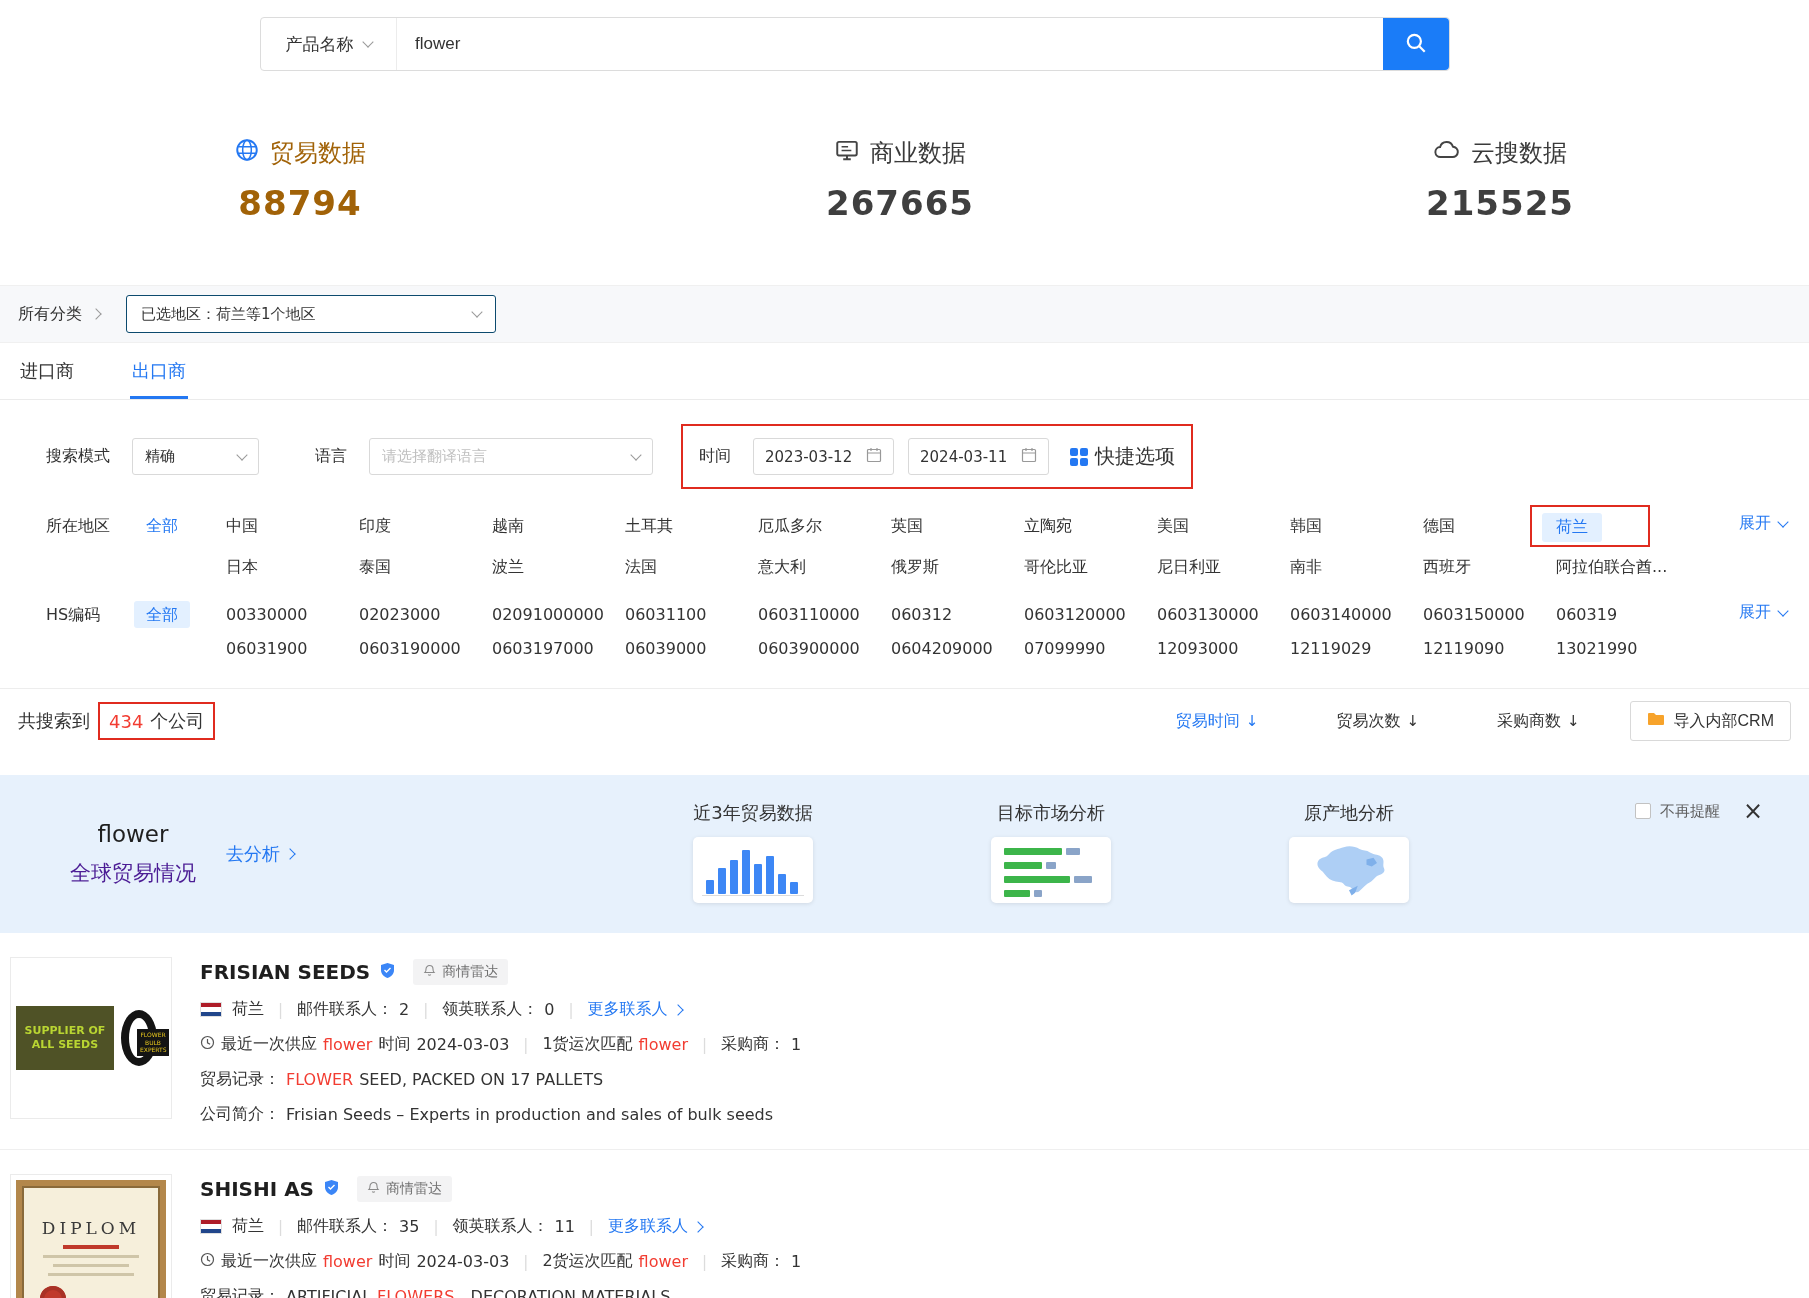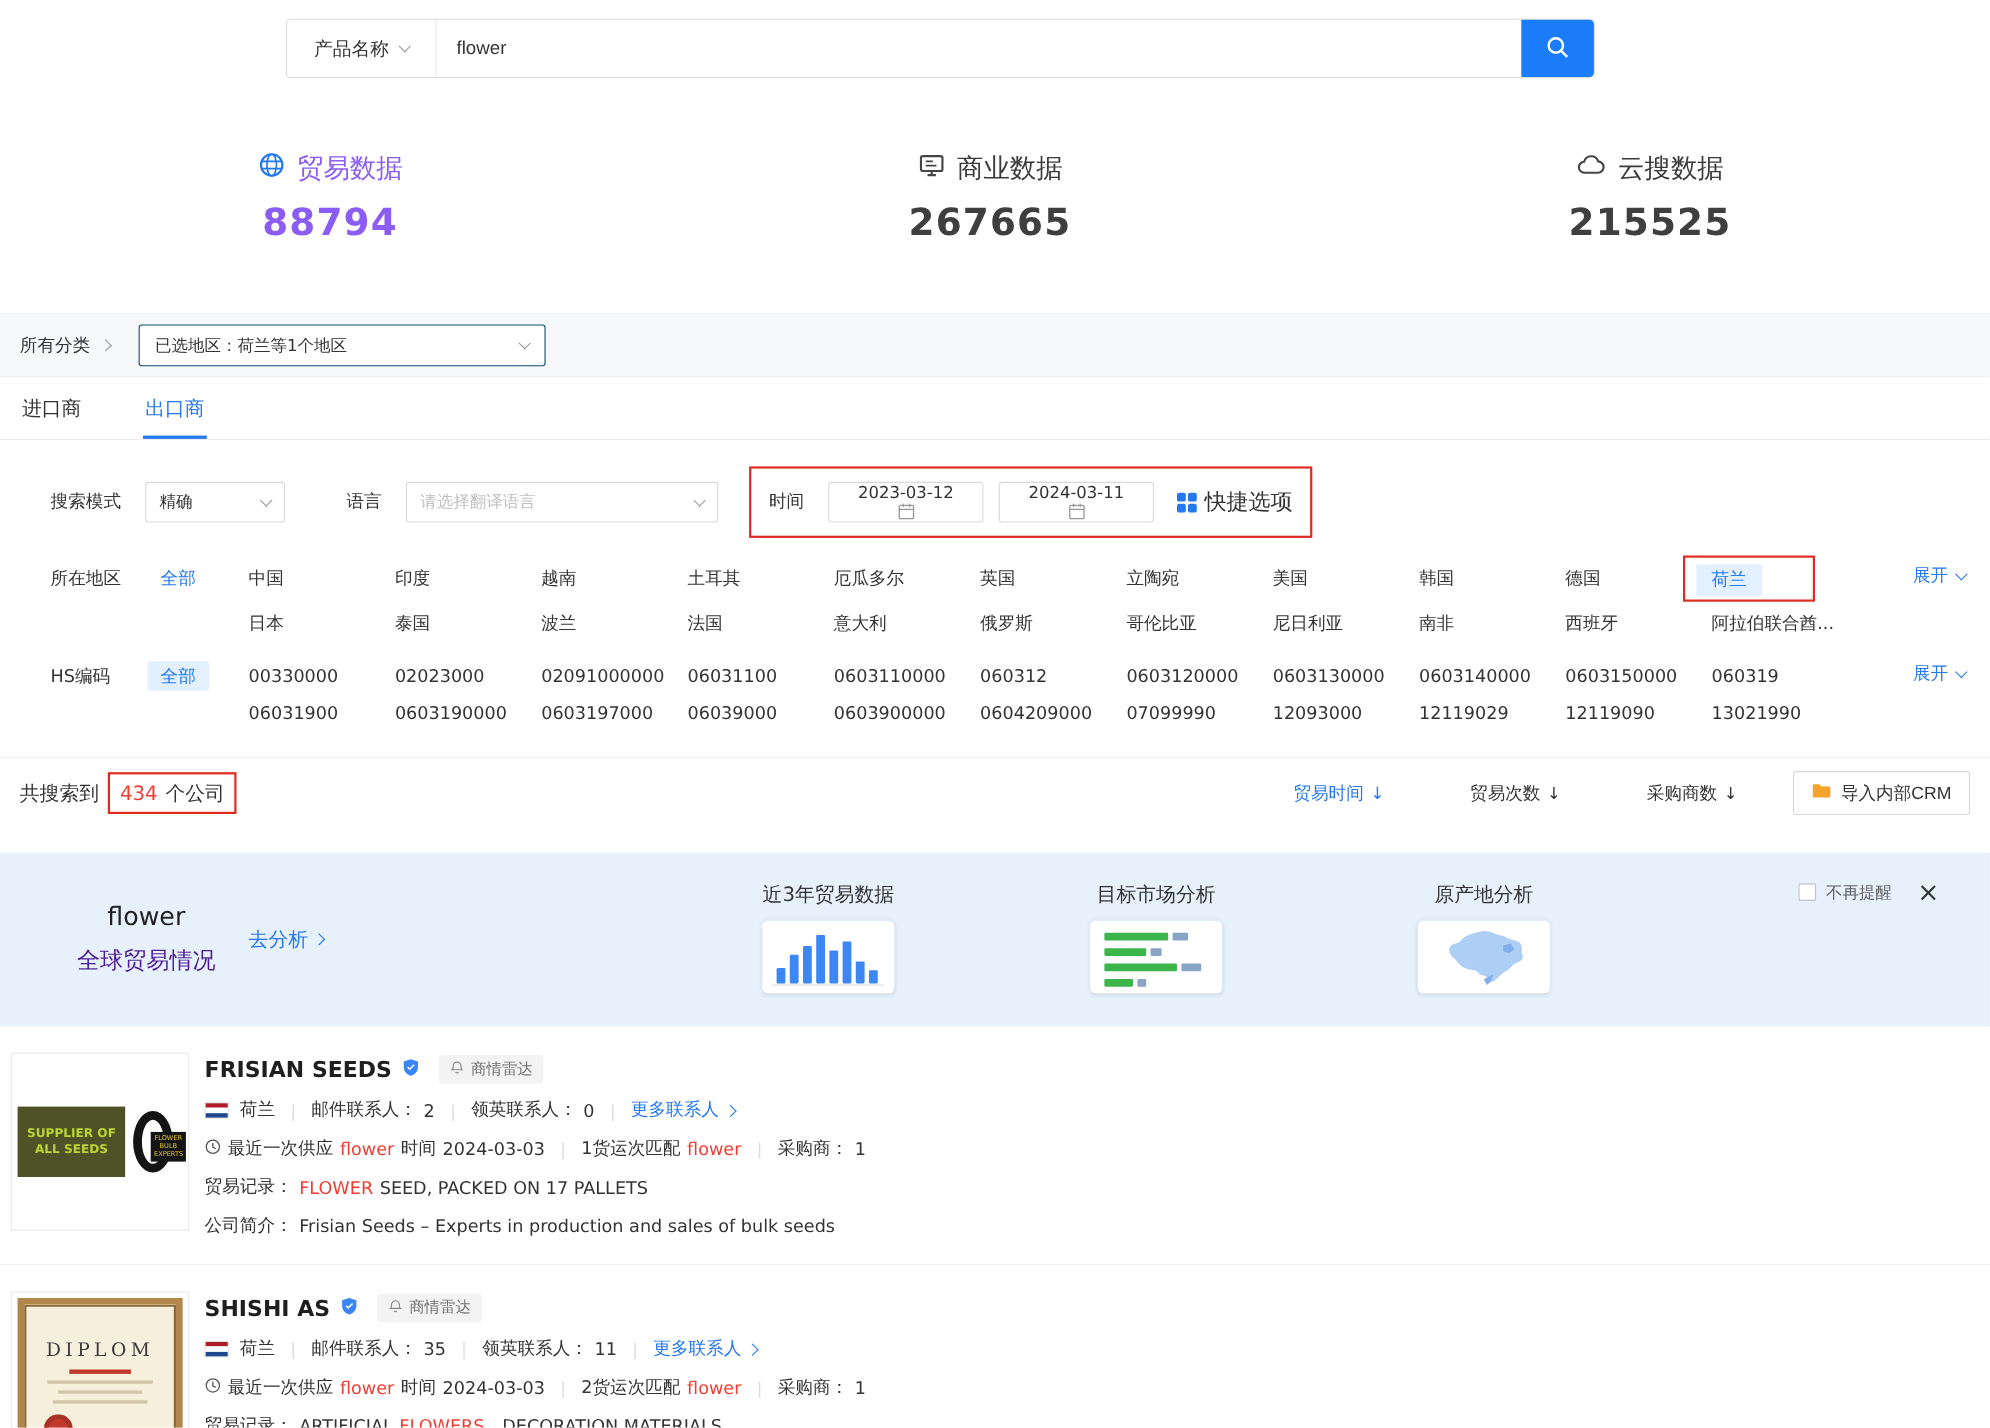--- a/index.html
+++ b/index.html
@@ -17,42 +17,42 @@
   .chev { display:inline-block; width:8px; height:8px; border-right:1.6px solid currentColor; border-bottom:1.6px solid currentColor; }
   .chev.down { transform:rotate(45deg); margin-top:-4px; }
   .chev.right { transform:rotate(-45deg); }
   .chev.gray { color:#999; }
 
   
   .stats { display:flex; width:1800px; margin-top:66px; }
   .stat { flex:1; display:flex; flex-direction:column; align-items:center; gap:14px; }
   .stat-label { display:flex; align-items:center; gap:10px; font-size:24px; color:#3a3a3a; }
   .stat-num { font-size:34px; font-weight:700; color:#3f3f3f; letter-spacing:1px; }
-  .stat.active .stat-label span, .stat.active .stat-num { color:#8b5cf6; }
+  .stat.active .stat-label span, .stat.active .stat-num { color:#a16207; }
 
   
   .strip { margin-top:62px; height:58px; background:#f7f8fa; border-top:1px solid #f0f0f0; border-bottom:1px solid #f0f0f0; display:flex; align-items:center; padding:0 18px; }
   .breadcrumb { display:flex; align-items:center; gap:10px; font-size:16px; color:#333; }
   .region-dd { margin-left:26px; width:370px; height:38px; background:#fff; border:1px solid #0c4a6e; border-radius:3px; display:flex; align-items:center; justify-content:space-between; padding:0 14px; font-size:15px; color:#333; cursor:pointer; }
 
   
   .tabs { display:flex; gap:54px; padding-left:18px; border-bottom:1px solid #ebebeb; }
   .tab { font-size:18px; padding:16px 2px 13px; border-bottom:3px solid transparent; cursor:pointer; }
   .tab.active { color:#2478f2; border-bottom-color:#2478f2; }
 
   
   .opts { display:flex; align-items:center; margin-top:24px; padding-left:46px; }
   .opt-label { font-size:16px; color:#333; margin-right:22px; flex:none; }
   .sel { height:37px; border:1px solid #d9d9d9; border-radius:3px; display:flex; align-items:center; justify-content:space-between; padding:0 12px; font-size:15px; background:#fff; cursor:pointer; }
   .sel-mode { width:127px; }
   .sel-lang { width:284px; }
   .ph { color:#c0c0c0; }
   .gap-lang { margin-left:56px; }
   .red-box { margin-left:28px; border:2px solid #e02b1f; display:flex; align-items:center; padding:12px 16px; }
-  .datef { width:141px; height:37px; border:1px solid #d9d9d9; border-radius:3px; display:flex; align-items:center; justify-content:space-between; padding:0 11px; font-size:15px; cursor:pointer; background:#fff;flex-direction:column; }
+  .datef { width:141px; height:37px; border:1px solid #d9d9d9; border-radius:3px; display:flex; align-items:center; justify-content:space-between; padding:0 11px; font-size:15px; cursor:pointer; background:#fff; }
   .datef + .datef { margin-left:14px; }
   .quick { display:flex; align-items:center; gap:7px; font-size:20px; margin-left:21px; cursor:pointer; }
   .grid-icon { width:18px; height:18px; display:grid; grid-template-columns:1fr 1fr; grid-template-rows:1fr 1fr; gap:2px; }
   .grid-icon i { background:#2478f2; border-radius:2px; }
 
   
   .frow { position:relative; display:flex; margin-top:24px; padding-left:46px; }
   .flabel { width:100px; flex:none; font-size:16px; color:#333; padding-top:3px; }
   .fall { width:80px; flex:none; font-size:16px; color:#2478f2; padding-top:3px; cursor:pointer; }
   .fall-pill { background:#e3f0ff; color:#2478f2; padding:4px 12px; border-radius:3px; margin-left:-12px; }
@@ -93,21 +93,21 @@
   .hrow { display:flex; gap:4px; }
   .hrow i { height:7px; display:block; border-radius:1px; }
   .hg { background:#3cb54a; } .hb { background:#8aa4c8; }
   .dismiss { position:absolute; right:46px; top:24px; display:flex; align-items:center; gap:9px; color:#606060; font-size:15px; }
   .cbox { width:16px; height:16px; border:1px solid #c2c2c2; border-radius:2px; background:#fff; cursor:pointer; }
   .bx { font-size:24px; line-height:1; color:#333; margin-left:14px; cursor:pointer; }
 
   
   .company { display:flex; padding:24px 0 24px 10px; border-bottom:1px solid #efefef; }
   .logo-box { width:162px; height:162px; border:1px solid #ebebeb; flex:none; display:flex; align-items:center; justify-content:center; cursor:pointer; background:#fff; }
-  .c-body { margin-left:14px; padding-top:2px; }
+  .c-body { margin-left:28px; padding-top:2px; }
   .c-title { display:flex; align-items:center; gap:10px; }
   .c-name { font-size:20px; font-weight:700; color:#1f1f1f; cursor:pointer; }
   .badge { display:flex; align-items:center; gap:6px; background:#f3f3f4; border-radius:3px; padding:4px 10px; font-size:14px; color:#707070; margin-left:8px; }
   .c-row { display:flex; align-items:center; margin-top:14px; font-size:16px; color:#333; gap:6px; }
   .sep { color:#dcdcdc; margin:0 8px; font-size:15px; }
   .flag { width:22px; height:15px; border:1px solid #e0e0e0; display:inline-flex; flex-direction:column; margin-right:4px; }
   .flag i { flex:1; display:block; }
   .f-r { background:#ae1c28; } .f-w { background:#fff; } .f-b { background:#21468b; }
   .link-blue { color:#2478f2; display:flex; align-items:center; gap:6px; cursor:pointer; }
   .red-text { color:#f23c31; }

